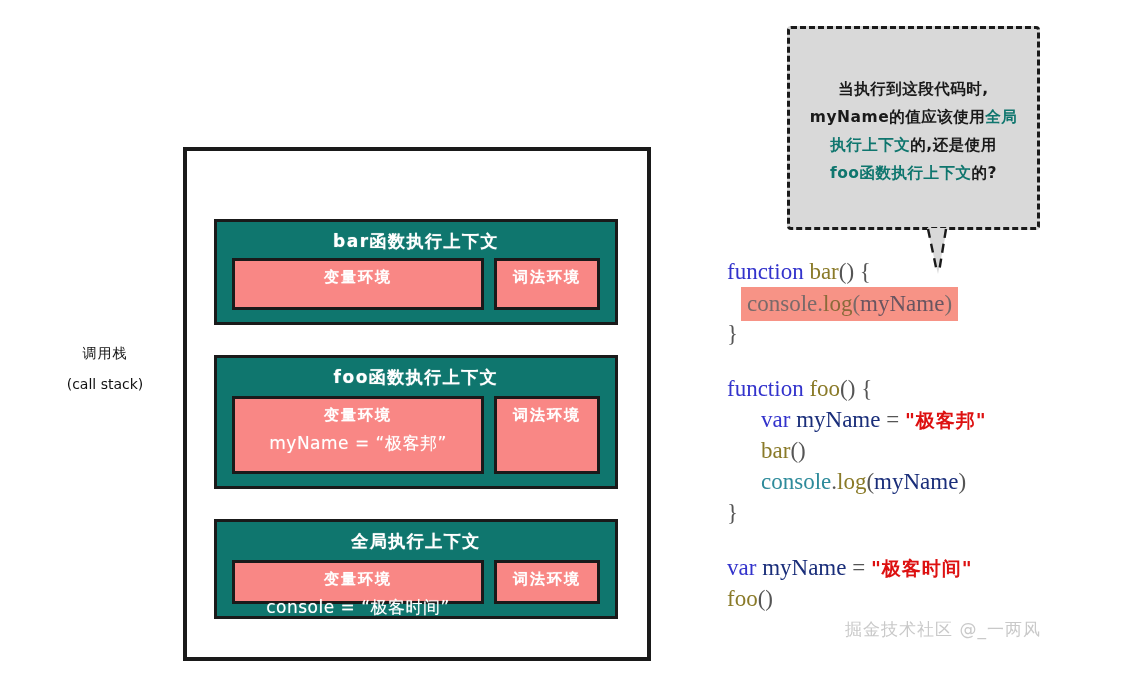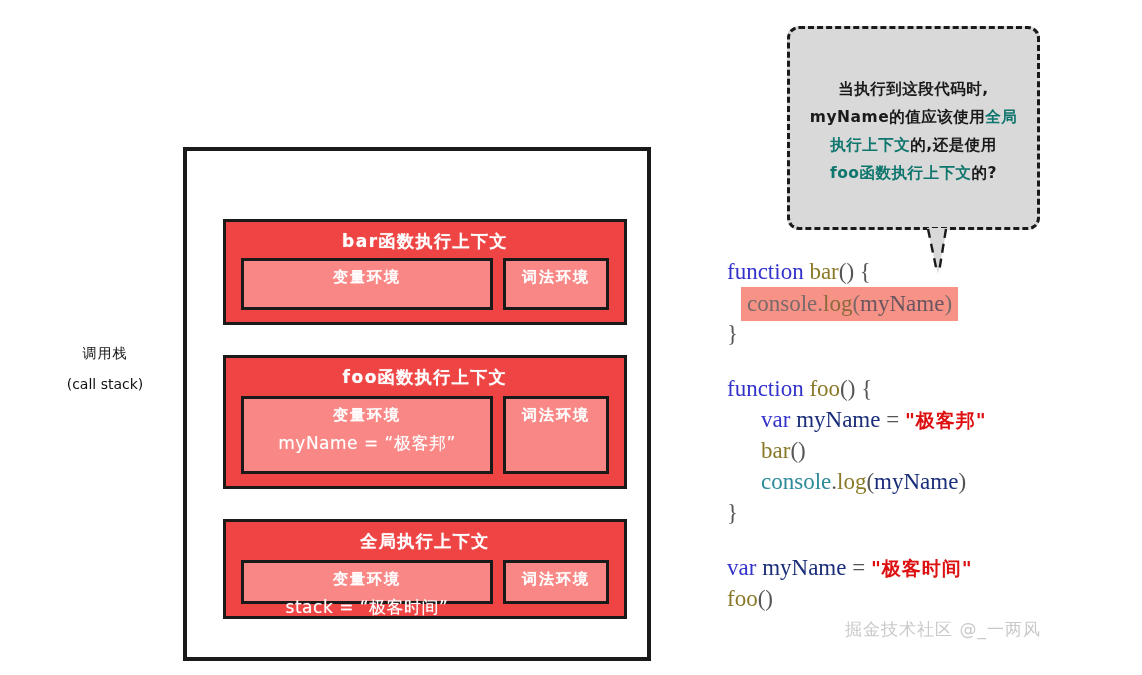--- a/index.html
+++ b/index.html
@@ -36,24 +36,24 @@
     top: 147px;
     width: 468px;
     height: 514px;
     border: 4px solid #1a1a1a;
     background: #ffffff;
     box-sizing: border-box;
   }
 
   .ctx-box {
     position: absolute;
-    left: 36px;
+    left: 27px;
     width: 404px;
     border: 3px solid #1a1a1a;
-    background: #ef4444;
+    background: #0f766e;
     box-sizing: border-box;
   }
   #ctx-bar    { top: 68px;  height: 106px; }
   #ctx-foo    { top: 204px; height: 134px; }
   #ctx-global { top: 368px; height: 100px; }
 
   .ctx-title {
     text-align: center;
     color: #ffffff;
     font-size: 17px;
@@ -106,21 +106,21 @@
 
   
   #speech-bubble {
     position: absolute;
     left: 787px;
     top: 26px;
     width: 253px;
     height: 204px;
     background: #D9D9D9;
     border: 3px dashed #1a1a1a;
-    border-radius: 12px;
+    border-radius: 4px;
     box-sizing: border-box;
   }
   #bubble-text {
     padding: 46px 8px 0 8px;
     text-align: center;
     font-size: 15.5px;
     line-height: 28px;
     color: #1a1a1a;
     font-family: "DejaVu Sans", "Liberation Sans", sans-serif;
     letter-spacing: .5px;
@@ -213,21 +213,21 @@
         <span class="env-title">词法环境</span>
       </div>
     </div>
   </div>
 
   <div class="ctx-box" id="ctx-global">
     <div class="ctx-title">全局执行上下文</div>
     <div class="env-row">
       <div class="env-box env-var">
         <span class="env-title">变量环境</span>
-        <span class="env-binding">stack = “极客时间”</span>
+        <span class="env-binding">console = “极客时间”</span>
       </div>
       <div class="env-box env-lex">
         <span class="env-title">词法环境</span>
       </div>
     </div>
   </div>
 
 </div>
 
 <div id="speech-bubble">

